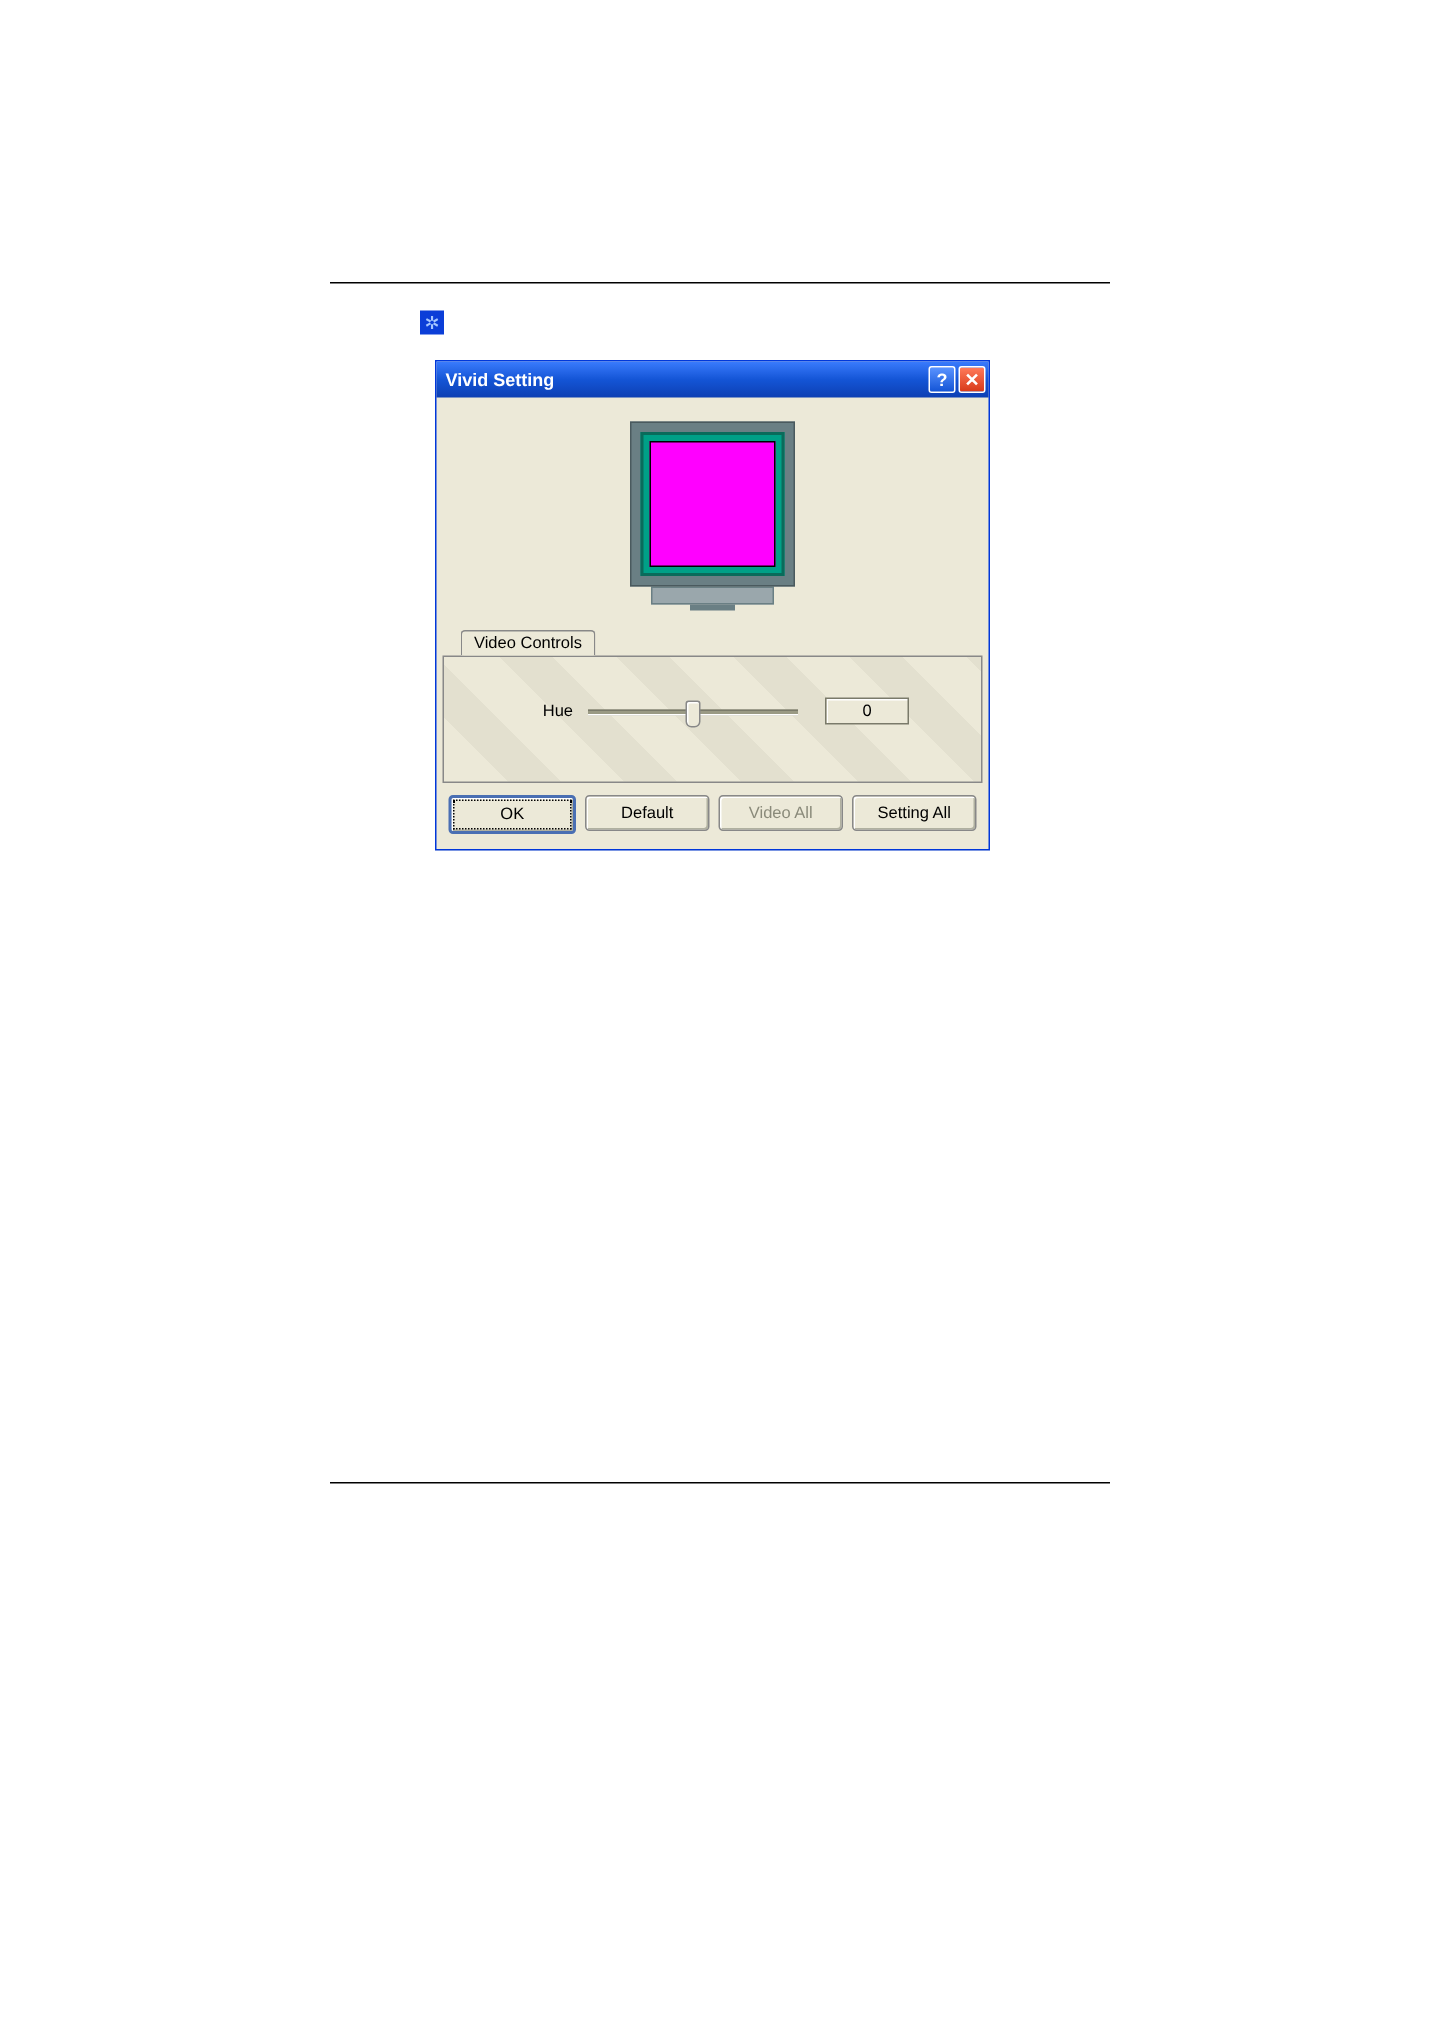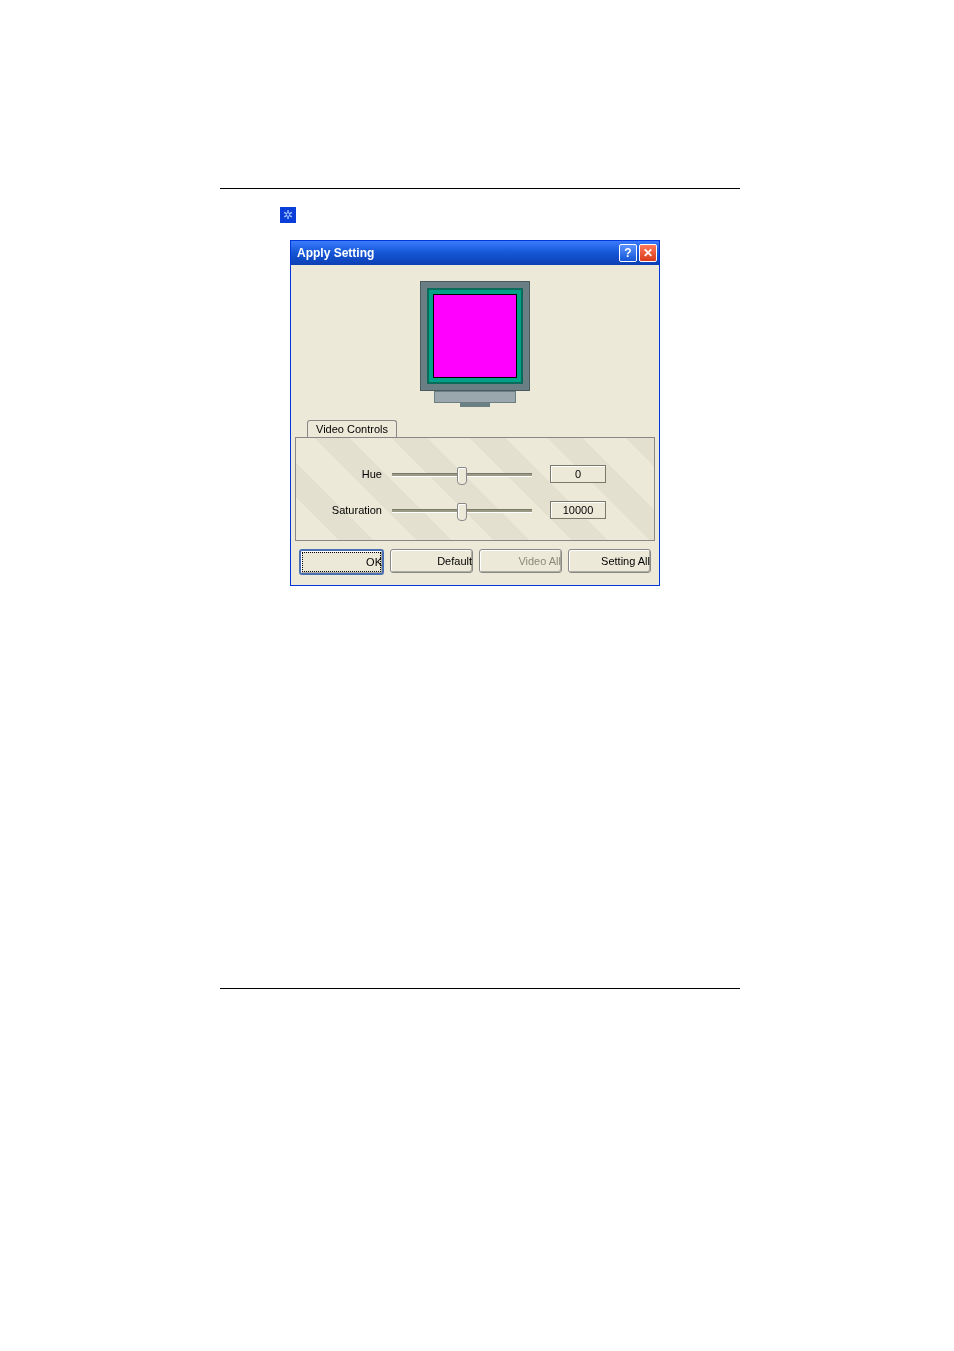--- a/index.html
+++ b/index.html
@@ -152,21 +152,21 @@
     font-size: 11px;
     border-radius: 3px 3px 0 0;
     margin-left: 12px;
     margin-top: 37px;
   }
   .tab-content {
     border: 1px solid #888;
     background: repeating-linear-gradient(45deg,
       #ece9d8 0px, #ece9d8 30px,
       #e3e0cf 30px, #e3e0cf 55px);
-    padding: 18px 14px 12px 14px;
+    padding: 18px 14px 29px 14px;
   }
 
   .control-row {
     display: flex;
     align-items: center;
     height: 36px;
   }
   .control-label {
     width: 72px;
     text-align: right;
@@ -223,21 +223,21 @@
   .btn {
     flex: 1;
     height: 22px;
     background: #ece9d8;
     border: 1px solid #888;
     border-radius: 3px;
     box-shadow: inset 1px 1px 0 #fff, inset -1px -1px 0 #b0b0a0;
     font-size: 11px;
     display: flex;
     align-items: center;
-    justify-content: flex-end;
+    justify-content: center;
     cursor: default;
   }
   .btn.default {
     outline: 1px dotted #000;
     outline-offset: -4px;
     border: 2px solid #4a6fb3;
   }
   .btn.disabled { color: #8a8a7a; }
 
 </style>
@@ -245,21 +245,21 @@
 <body>
 
 <hr class="page-hr top">
 <hr class="page-hr bottom">
 
 <div class="mini-icon"></div>
 
 <div class="dialog">
 
   <div class="titlebar">
-    <span class="title-text">Apply Setting</span>
+    <span class="title-text">Vivid Setting</span>
     <div class="tb-btn tb-help">
       <span>?</span>
     </div>
     <div class="tb-btn tb-close">
       <span>✕</span>
     </div>
   </div>
 
   <div class="dialog-body">
 
@@ -285,28 +285,20 @@
 
       <div class="control-row">
         <div class="control-label">Hue</div>
         <div class="slider">
           <div class="slider-track"></div>
           <div class="slider-thumb" style="left:50%;"></div>
         </div>
         <div class="value-box">0</div>
       </div>
 
-      <div class="control-row">
-        <div class="control-label">Saturation</div>
-        <div class="slider">
-          <div class="slider-track"></div>
-          <div class="slider-thumb" style="left:50%;"></div>
-        </div>
-        <div class="value-box">10000</div>
-      </div>
 
 
 
     </div>
 
     <div class="button-row">
       <div class="btn default">
         <span>OK</span>
       </div>
       <div class="btn">

